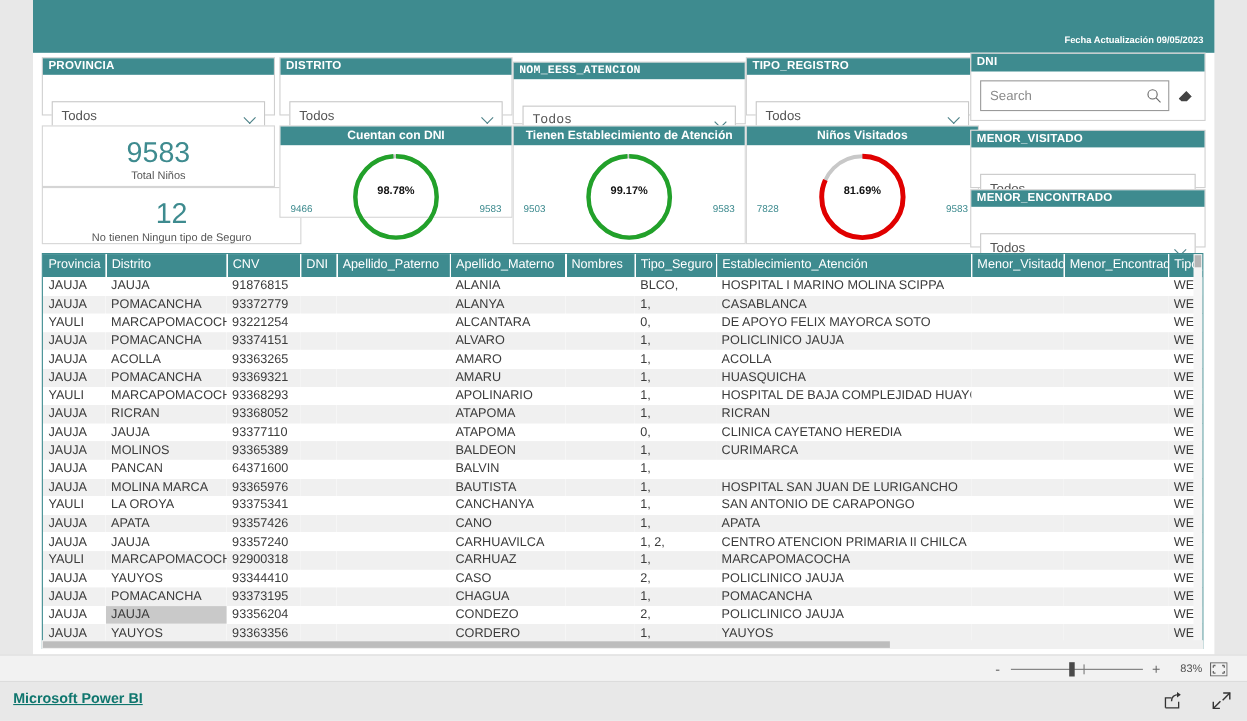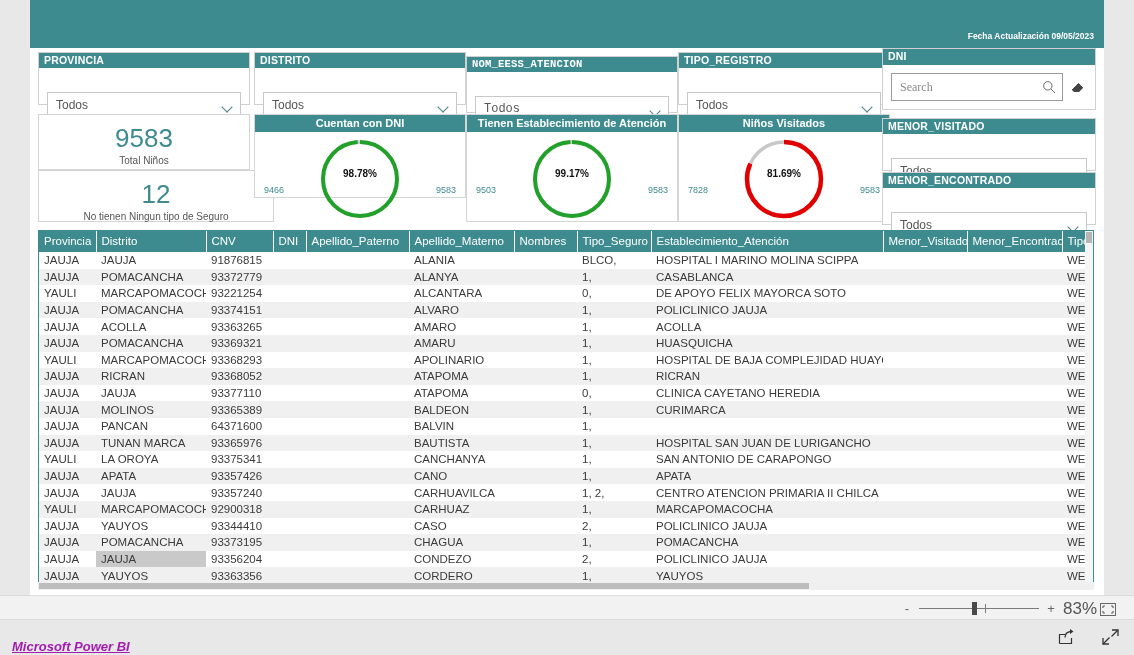--- a/index.html
+++ b/index.html
@@ -103,21 +103,21 @@
     border: 1px solid #9a9a9a;
     height: 28px;
     background: #fff;
   }
   .search-box input {
     border: 0; outline: 0;
     width: 100%; height: 26px;
     padding: 0 26px 0 8px;
     font-size: 12px;
     color: #8b5cf6;
-    font-family: Liberation Serif, serif;
+    font-family: Liberation Sans, sans-serif;
     background: transparent;
   }
   .search-box input::placeholder { color: #8a8a8a; }
   .mag {
     position: absolute; right: 6px; top: 6px;
     width: 14px; height: 14px;
   }
   .eraser {
     width: 18px; height: 18px;
     flex: 0 0 18px;
@@ -259,38 +259,37 @@
     width: 120px; height: 1px; background: #7a7a7a;
   }
   .zthumb {
     position: absolute; left: 53px; top: -6px;
     width: 5px; height: 13px; background: #4a4a4a;
   }
   .ztick {
     position: absolute; left: 66px; top: -4px;
     width: 1px; height: 9px; background: #7a7a7a;
   }
-  .zpct { font-size: 17px; color: #555; width: 30px; text-align: right; }
+  .zpct { font-size: 10px; color: #555; width: 30px; text-align: right; }
   .fitbox {
     width: 16px; height: 13px;
   }
 
   
   .footer {
     position: absolute;
     left: 0; top: 620px; width: 1134px; height: 35px;
     background: #e8e8e8;
   }
   .pbi-link {
-    position: absolute; left: 12px; top: 19px;
-    color: #a21caf;
+    position: absolute; left: 12px; top: 7px;
+    color: #0f766e;
     font-size: 13px;
     font-weight: bold;
     text-decoration: underline;
-    font-style: italic;
   }
   .footer-icons {
     position: absolute; right: 14px; top: 8px;
     display: flex; gap: 24px; align-items: center;
   }
 </style>
 </head>
 <body>
 
 <div id="left-gutter"></div>
@@ -618,21 +617,21 @@
           <td>BALVIN</td>
           <td></td>
           <td>1,</td>
           <td></td>
           <td></td>
           <td></td>
           <td>WEB SERVIC</td>
         </tr>
         <tr>
           <td>JAUJA</td>
-          <td>TUNAN MARCA</td>
+          <td>MOLINA MARCA</td>
           <td>93365976</td>
           <td></td>
           <td></td>
           <td>BAUTISTA</td>
           <td></td>
           <td>1,</td>
           <td>HOSPITAL SAN JUAN DE LURIGANCHO</td>
           <td></td>
           <td></td>
           <td>WEB SERVIC</td>

